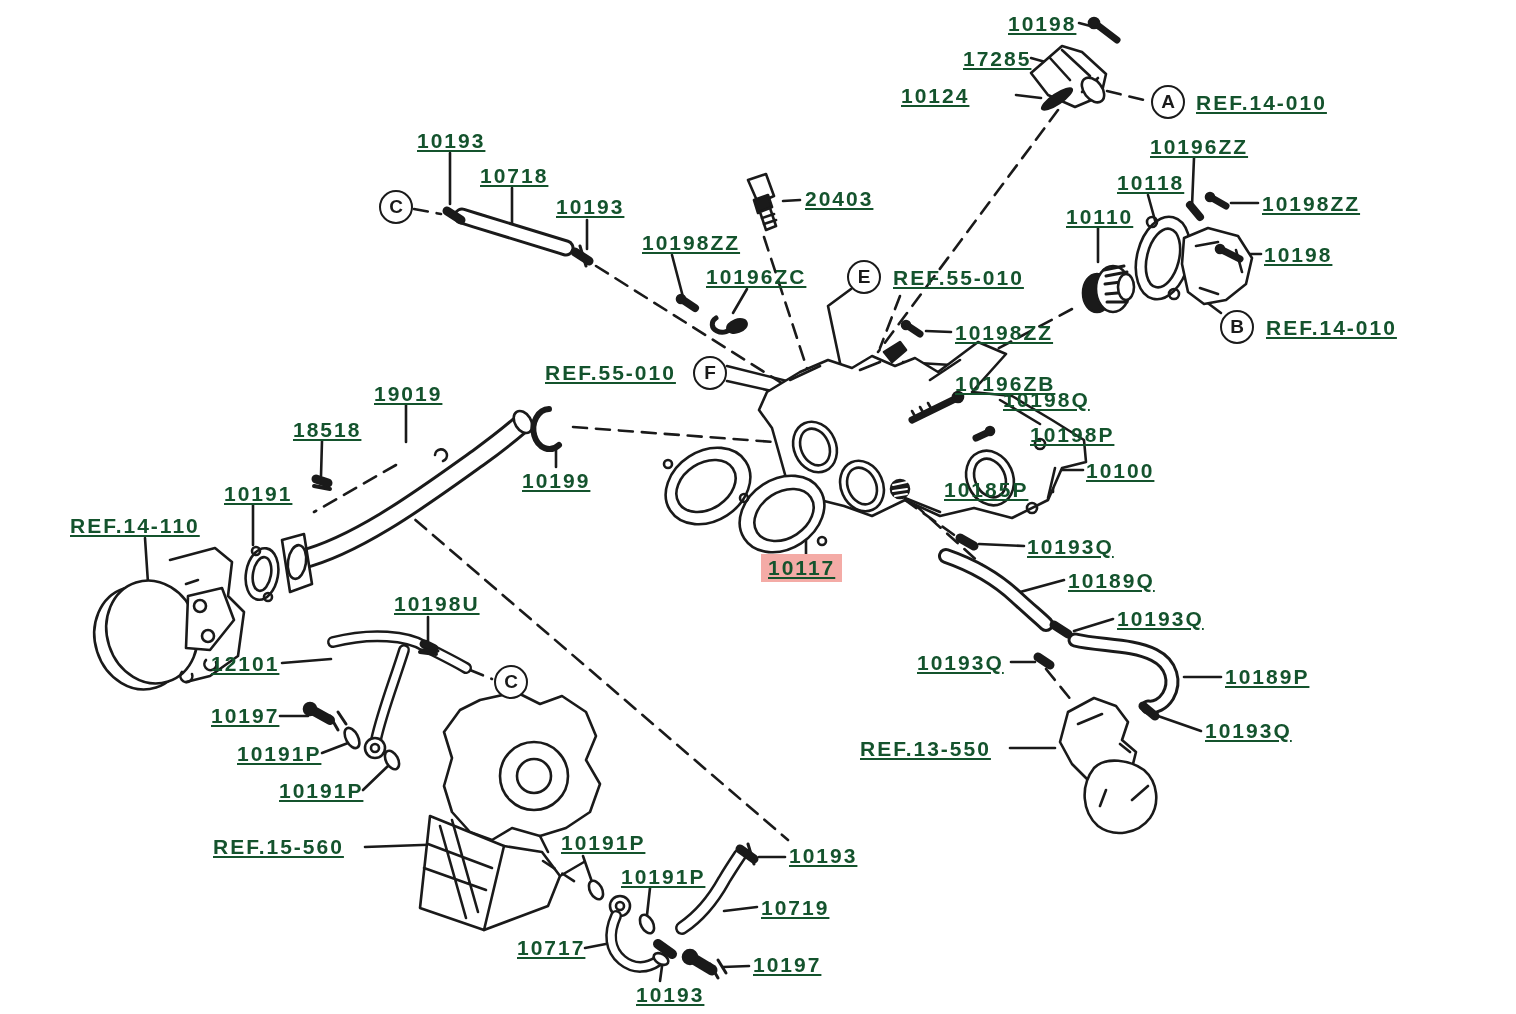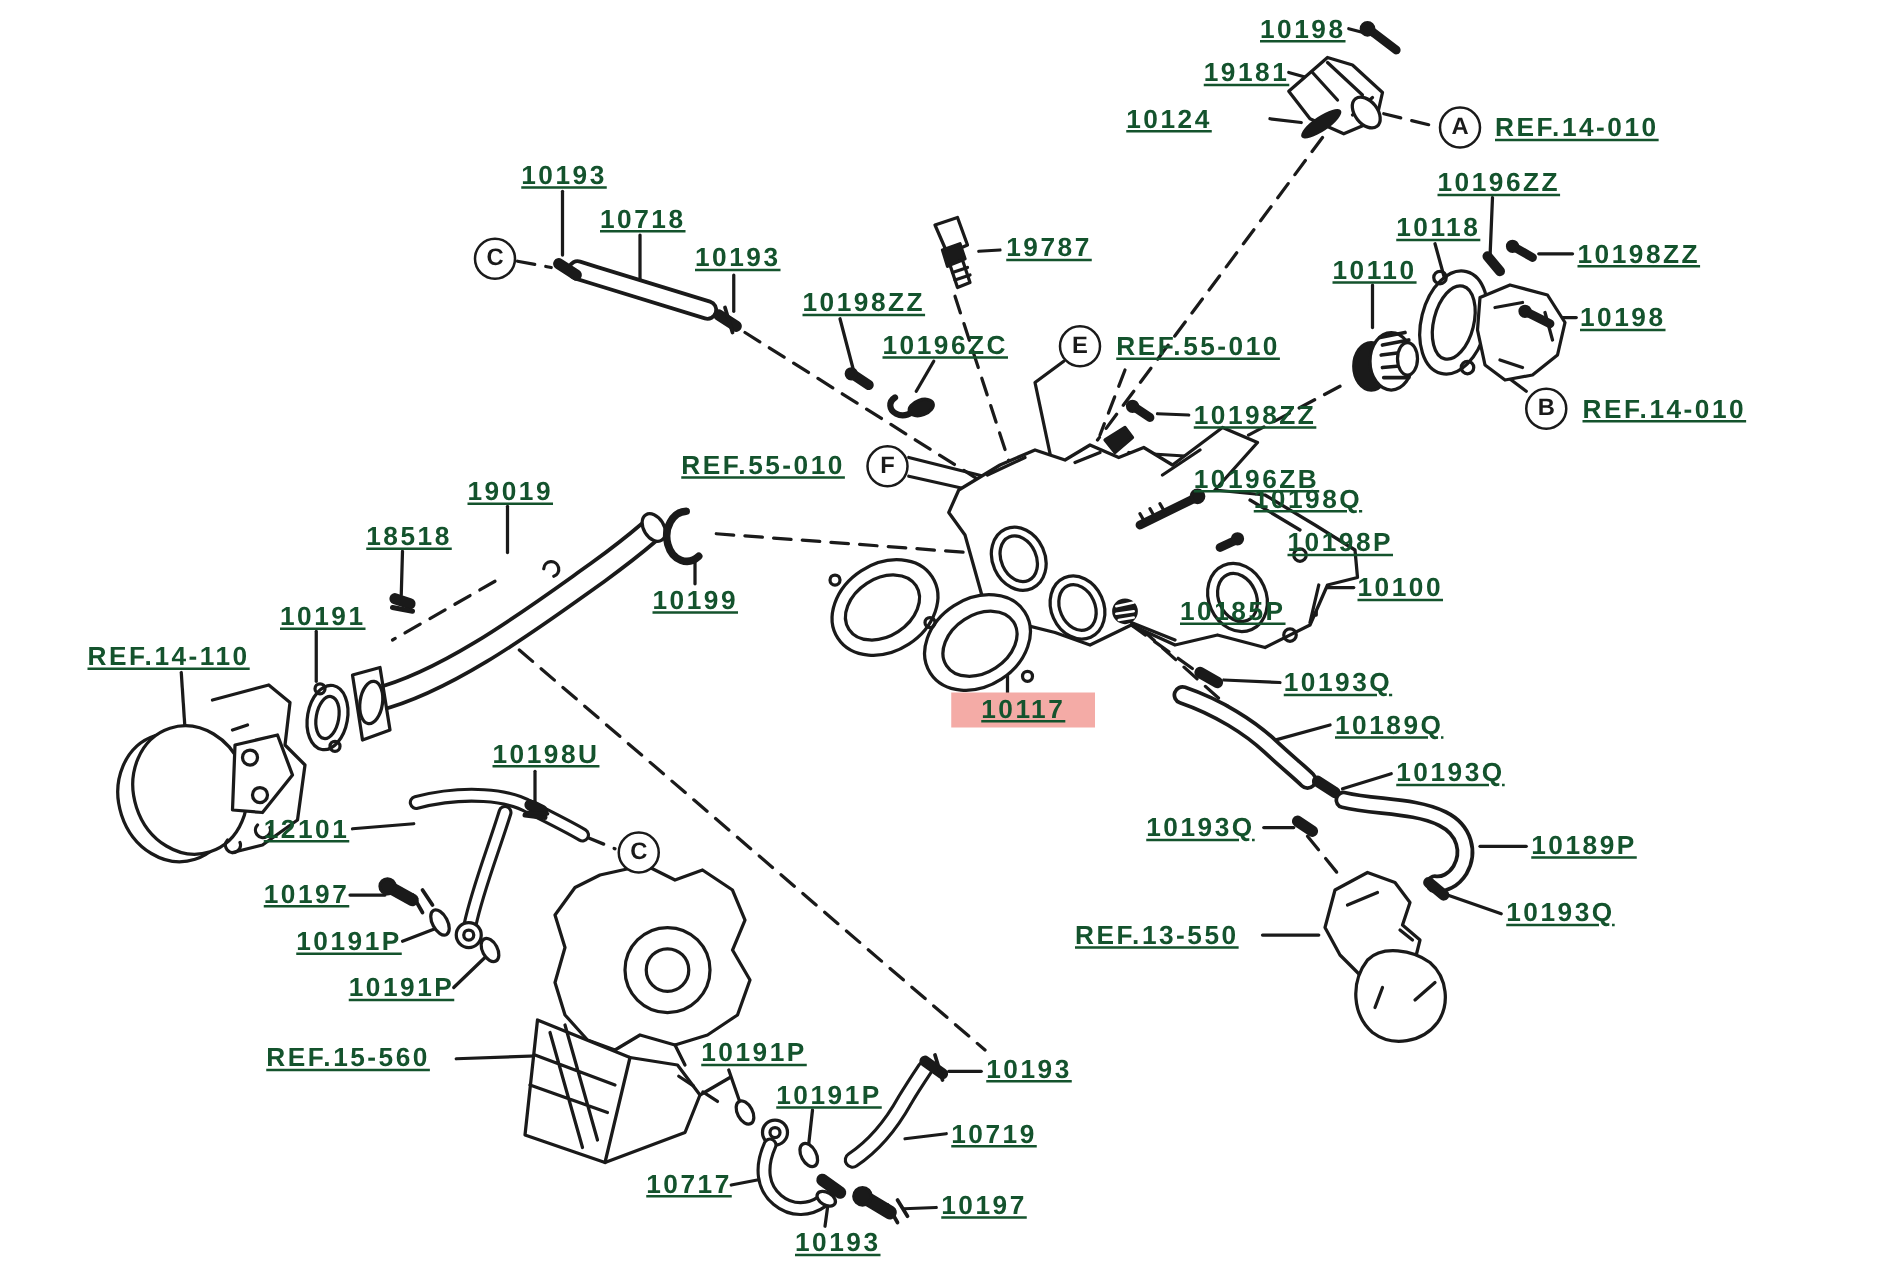--- a/index.html
+++ b/index.html
@@ -1,21 +1,21 @@
 <!DOCTYPE html>
 <html><head>
 <meta charset="utf-8">
 <style>
   html,body{margin:0;padding:0;background:#fff;}
   #stage{position:relative;width:1516px;height:1014px;background:#fff;overflow:hidden;
          font-family:"Liberation Sans","DejaVu Sans",sans-serif;}
   #lineart{position:absolute;left:0;top:0;}
   .lbl{position:absolute;font-size:21px;font-weight:700;letter-spacing:2px;color:#14532d;
        white-space:nowrap;line-height:24px;text-decoration:underline;}
-  .lbl.hl{padding:2px 24px;}
+  .lbl.hl{padding:2px 7px;}
   .callout{position:absolute;width:34px;height:34px;border:2.5px solid #1a1a1a;border-radius:50%;
        display:flex;align-items:center;justify-content:center;font-size:19px;font-weight:700;
        color:#1a1a1a;box-sizing:border-box;background:#fff;}
 </style>
 </head>
 <body>
 
 <div id="stage">
 
 <svg id="lineart" width="1516" height="1014" viewBox="0 0 1516 1014">
@@ -272,35 +272,35 @@
     <g>
       <path d="M549,409 a16,20 0 1 0 10,36" stroke-width="6"></path>
       <path d="M424,644 l2,0"></path>
       <path d="M426,644 l8,4" stroke-width="8"></path>
       <path d="M422,650 l16,1" stroke-width="3"></path>
     </g>
   </g>
 </svg>
 
 <div class="lbl" style="left:1008px;top:12px">10198</div>
-<div class="lbl" style="left:963px;top:47px">19181</div>
+<div class="lbl" style="left:963px;top:47px">17285</div>
 <div class="lbl" style="left:901px;top:84px">10124</div>
 <div class="lbl" style="left:1196px;top:91px">REF.14-010</div>
 <div class="lbl" style="left:1150px;top:135px">10196ZZ</div>
 <div class="lbl" style="left:1117px;top:171px">10118</div>
 <div class="lbl" style="left:1066px;top:205px">10110</div>
 <div class="lbl" style="left:1262px;top:192px">10198ZZ</div>
 <div class="lbl" style="left:1264px;top:243px">10198</div>
 <div class="lbl" style="left:1266px;top:316px">REF.14-010</div>
 <div class="lbl" style="left:417px;top:129px">10193</div>
 <div class="lbl" style="left:480px;top:164px">10718</div>
 <div class="lbl" style="left:556px;top:195px">10193</div>
 <div class="lbl" style="left:642px;top:231px">10198ZZ</div>
 <div class="lbl" style="left:706px;top:265px">10196ZC</div>
-<div class="lbl" style="left:805px;top:187px">19787</div>
+<div class="lbl" style="left:805px;top:187px">20403</div>
 <div class="lbl" style="left:893px;top:266px">REF.55-010</div>
 <div class="lbl" style="left:955px;top:321px">10198ZZ</div>
 <div class="lbl" style="left:955px;top:372px">10196ZB</div>
 <div class="lbl" style="left:545px;top:361px">REF.55-010</div>
 <div class="lbl" style="left:374px;top:382px">19019</div>
 <div class="lbl" style="left:293px;top:418px">18518</div>
 <div class="lbl" style="left:224px;top:482px">10191</div>
 <div class="lbl" style="left:70px;top:514px">REF.14-110</div>
 <div class="lbl" style="left:522px;top:469px">10199</div>
 <div class="lbl" style="left:1003px;top:388px">10198Q</div>

